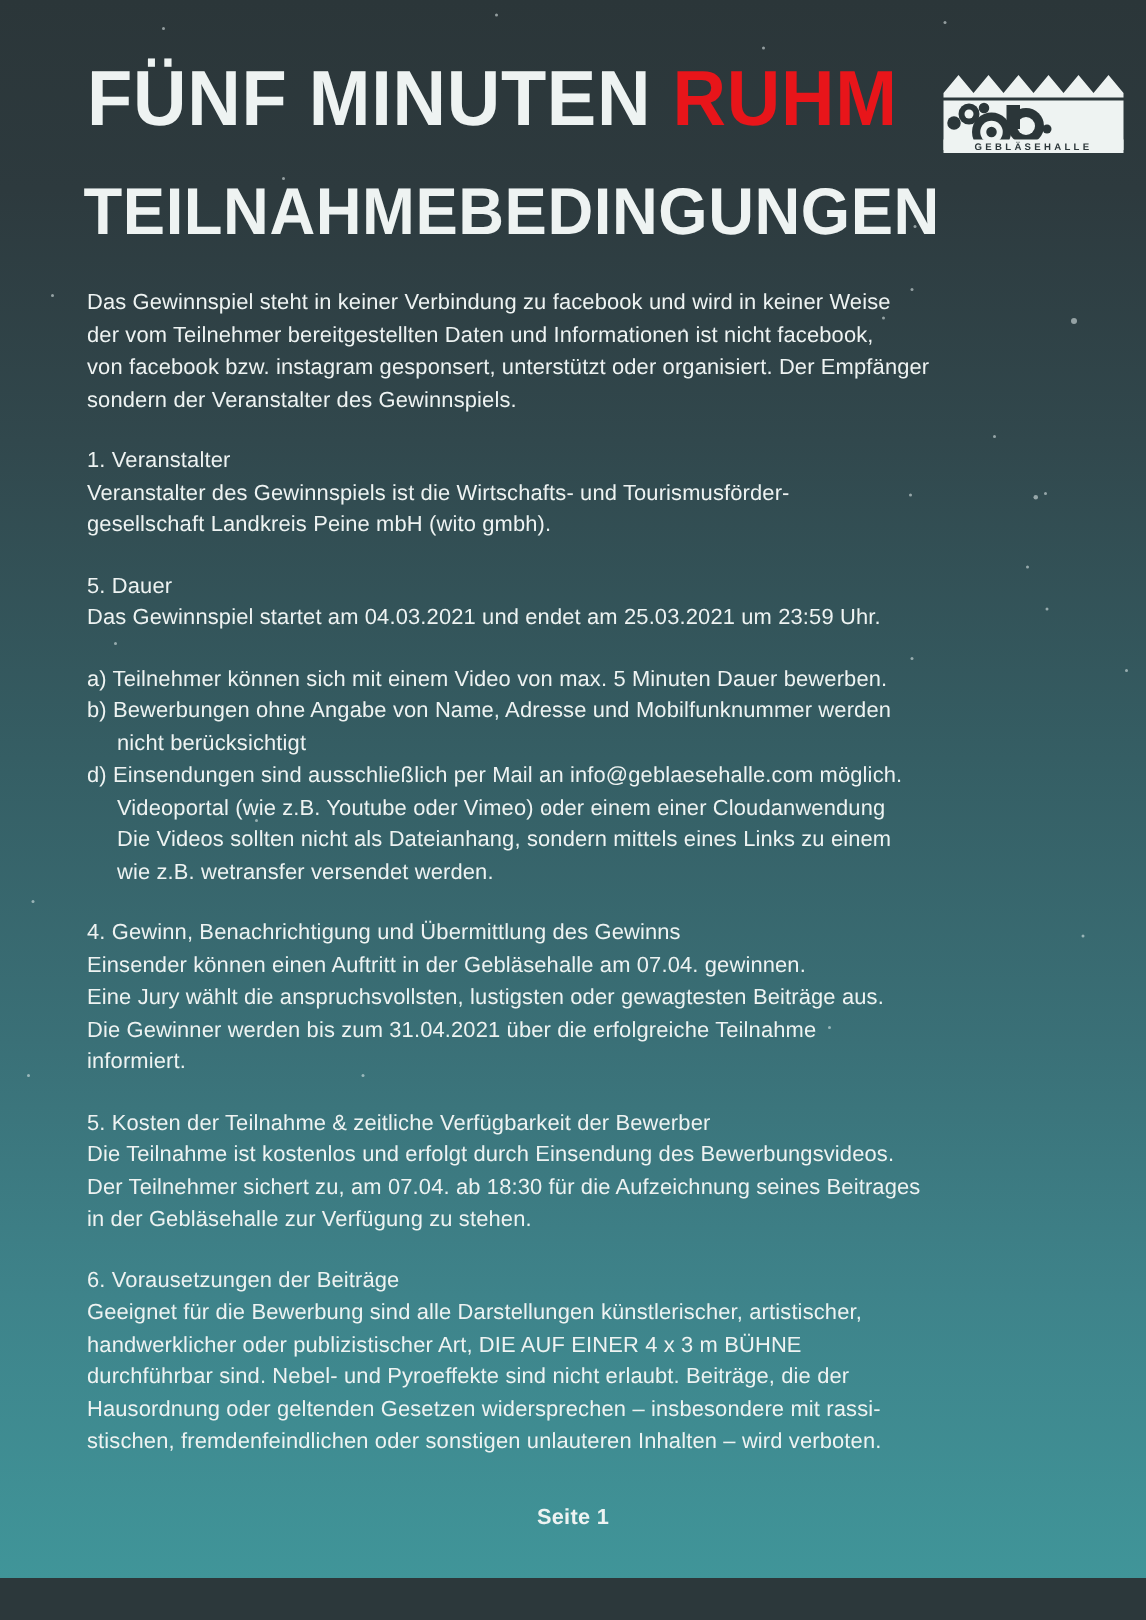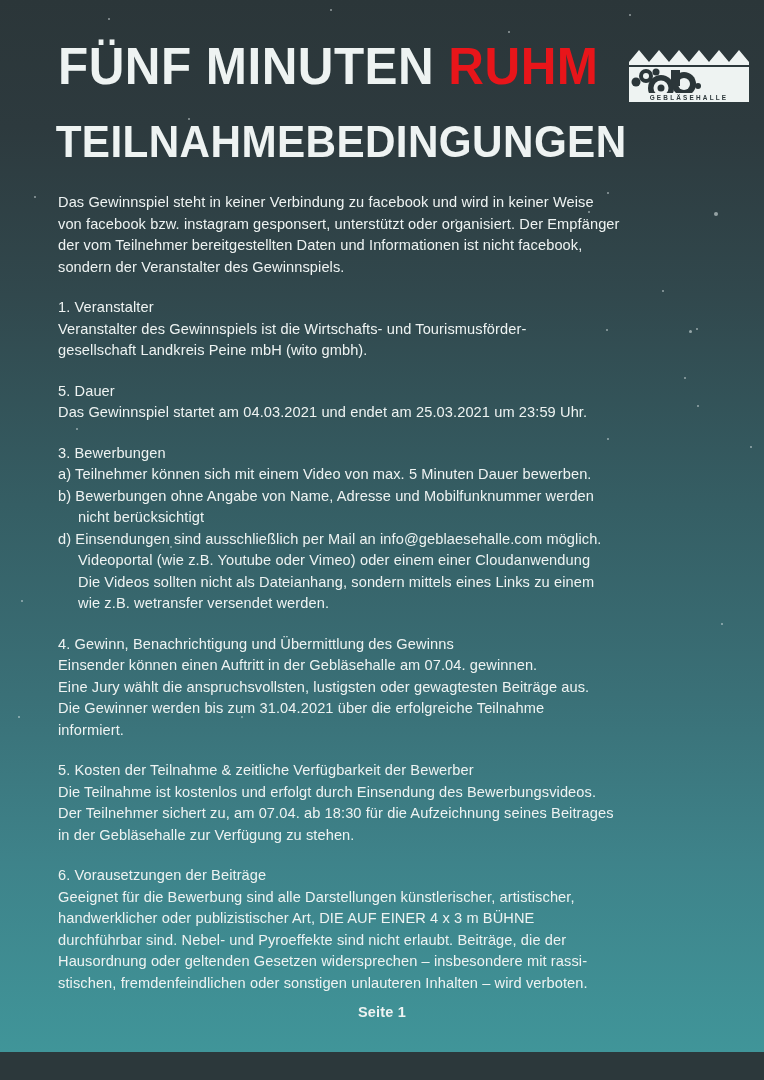--- a/index.html
+++ b/index.html
@@ -188,38 +188,37 @@
       </div>
     </div>
 
     <h2 class="sub-title">TEILNAHMEBEDINGUNGEN</h2>
   </div>
 
   <div class="content">
 
     <p class="para">
       <span class="line">Das Gewinnspiel steht in keiner Verbindung zu facebook und wird in keiner Weise</span>
+      <span class="line">der vom Teilnehmer bereitgestellten Daten und Informationen ist nicht facebook,</span>
       <span class="line">von facebook bzw. instagram gesponsert, unterstützt oder organisiert. Der Empfänger</span>
-      <span class="line">der vom Teilnehmer bereitgestellten Daten und Informationen ist nicht facebook,</span>
       <span class="line">sondern der Veranstalter des Gewinnspiels.</span>
     </p>
 
     <p class="para">
       <span class="line">1. Veranstalter</span>
       <span class="line">Veranstalter des Gewinnspiels ist die Wirtschafts- und Tourismusförder-</span>
       <span class="line">gesellschaft Landkreis Peine mbH (wito gmbh).</span>
     </p>
 
     <p class="para">
       <span class="line">5. Dauer</span>
       <span class="line">Das Gewinnspiel startet am 04.03.2021 und endet am 25.03.2021 um 23:59 Uhr.</span>
     </p>
 
     <p class="para">
-      <span class="line">3. Bewerbungen</span>
       <span class="line">a) Teilnehmer können sich mit einem Video von max. 5 Minuten Dauer bewerben.</span>
       <span class="line">b) Bewerbungen ohne Angabe von Name, Adresse und Mobilfunknummer werden</span>
       <span class="line indent">nicht berücksichtigt</span>
       <span class="line">d) Einsendungen sind ausschließlich per Mail an info@geblaesehalle.com möglich.</span>
       <span class="line indent">Videoportal (wie z.B. Youtube oder Vimeo) oder einem einer Cloudanwendung</span>
       <span class="line indent">Die Videos sollten nicht als Dateianhang, sondern mittels eines Links zu einem</span>
       <span class="line indent">wie z.B. wetransfer versendet werden.</span>
     </p>
 
     <p class="para">

